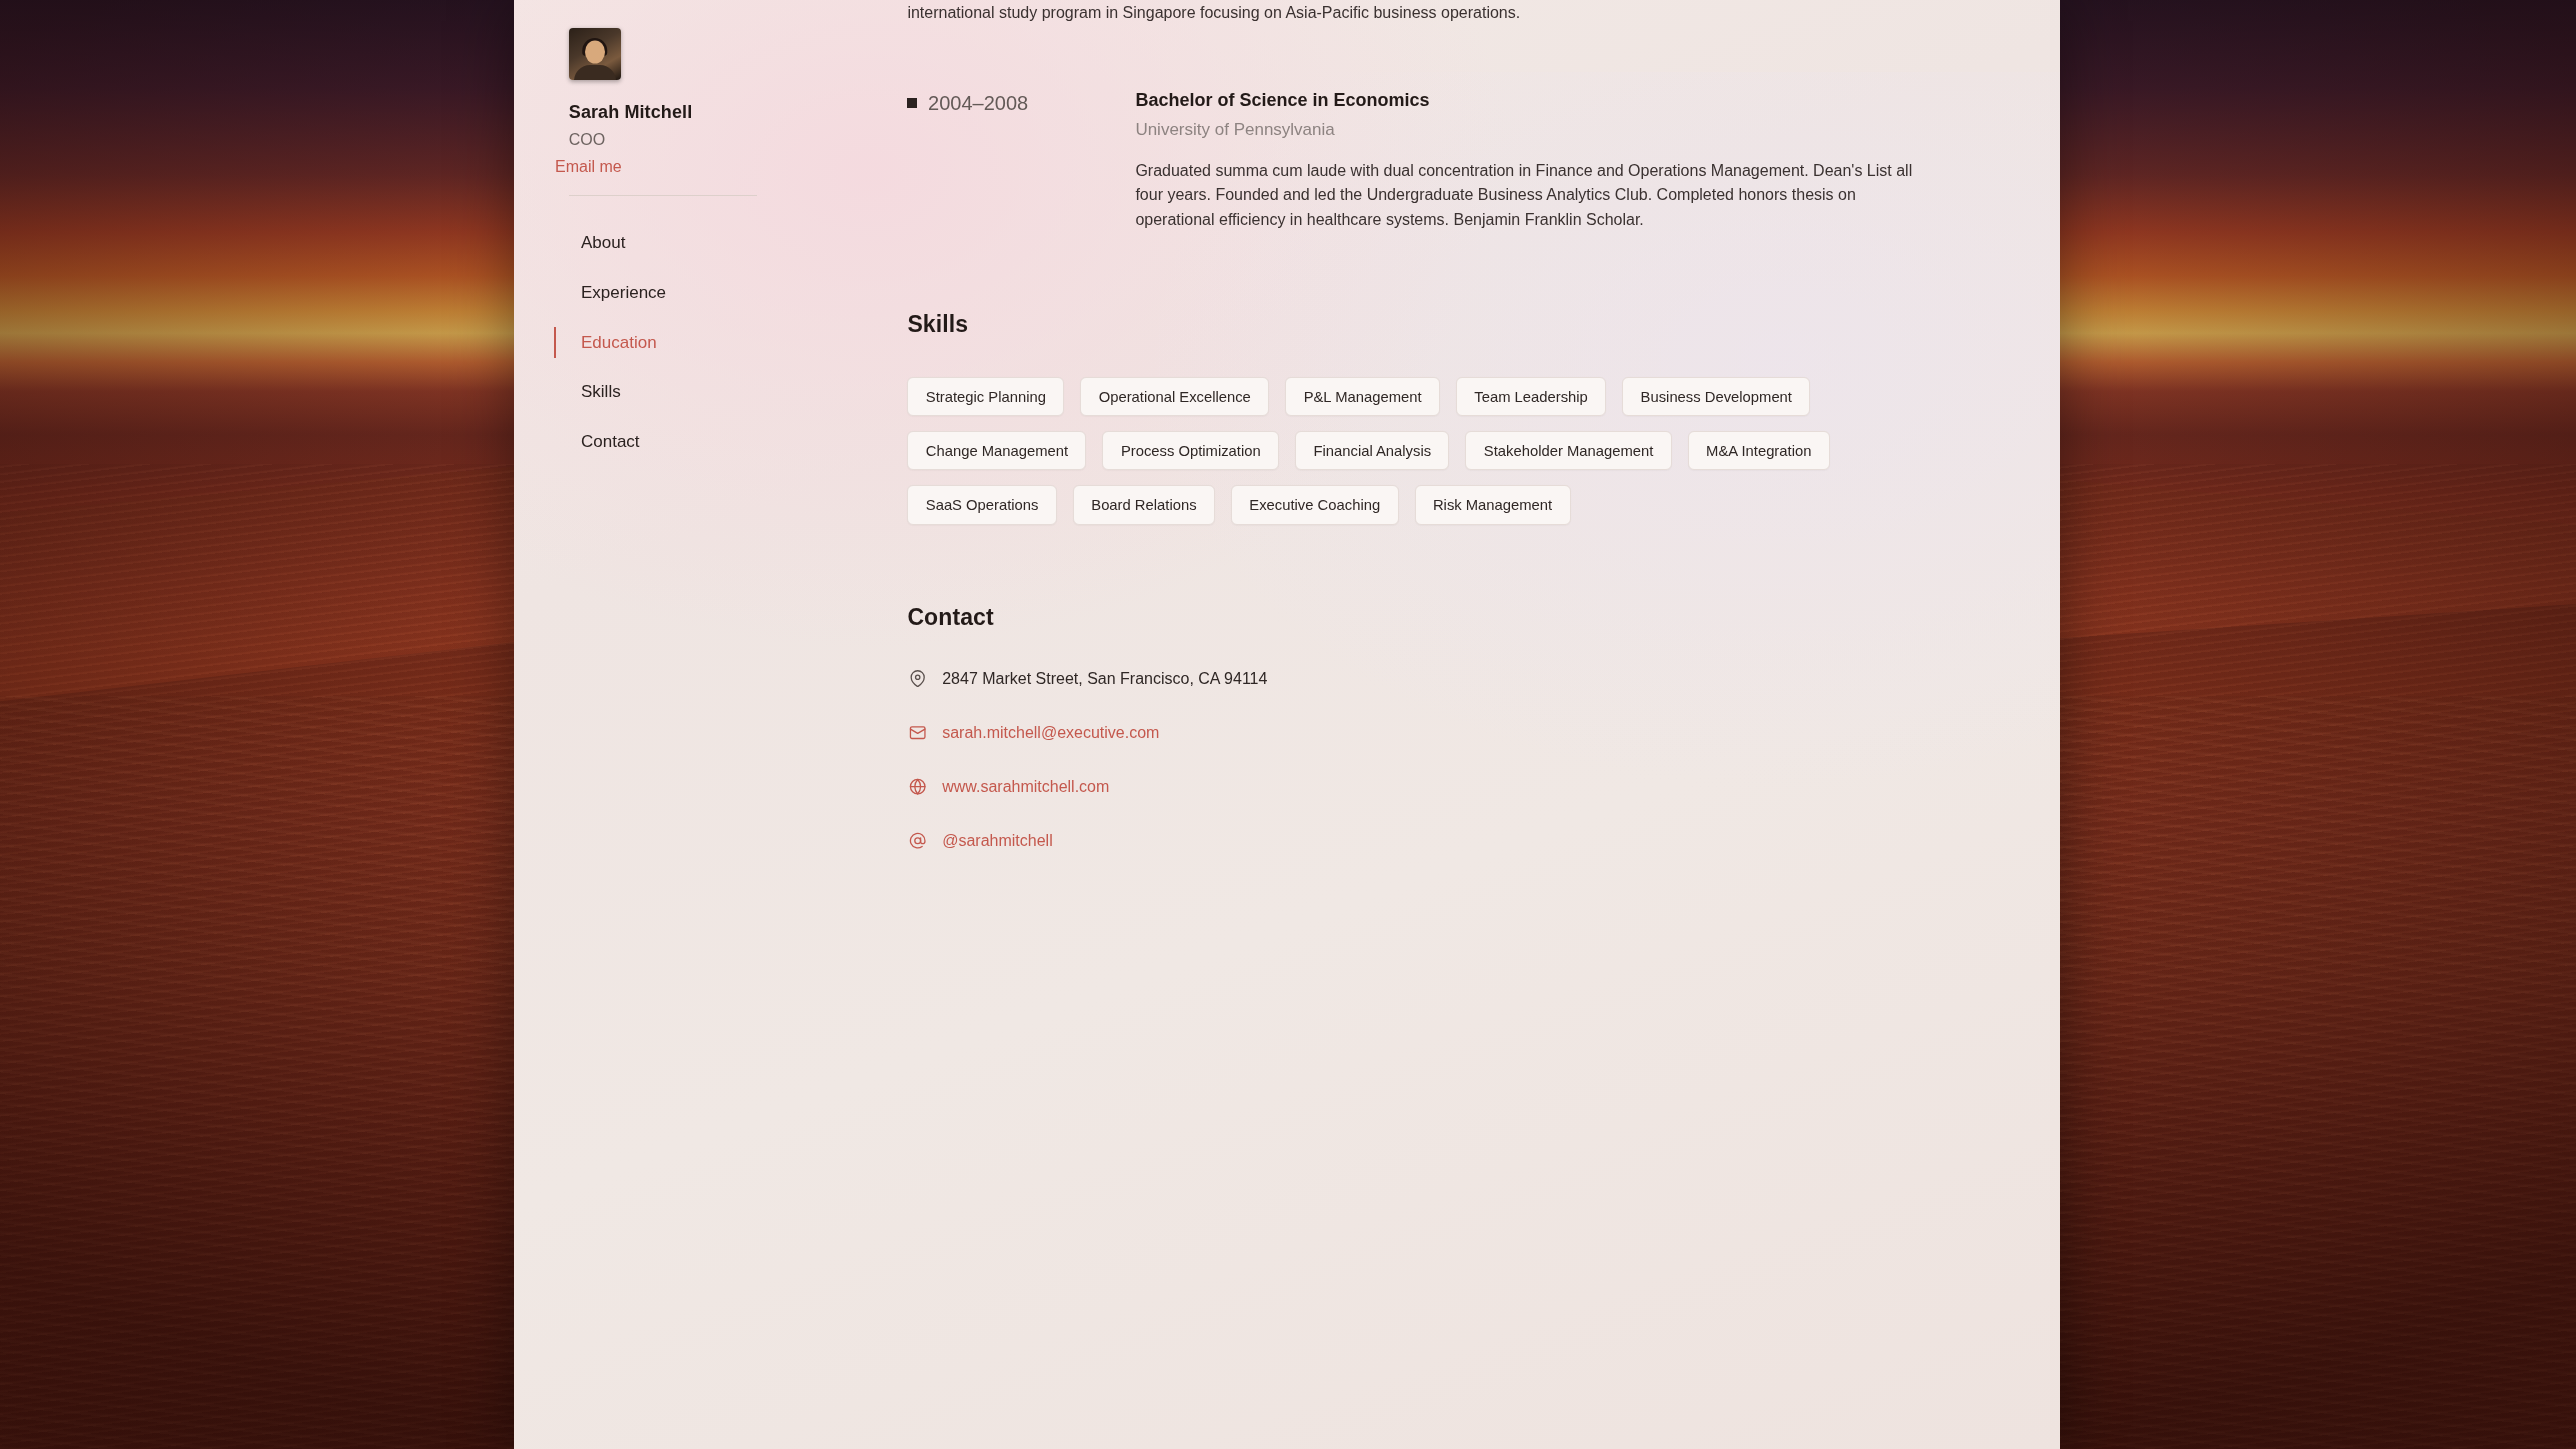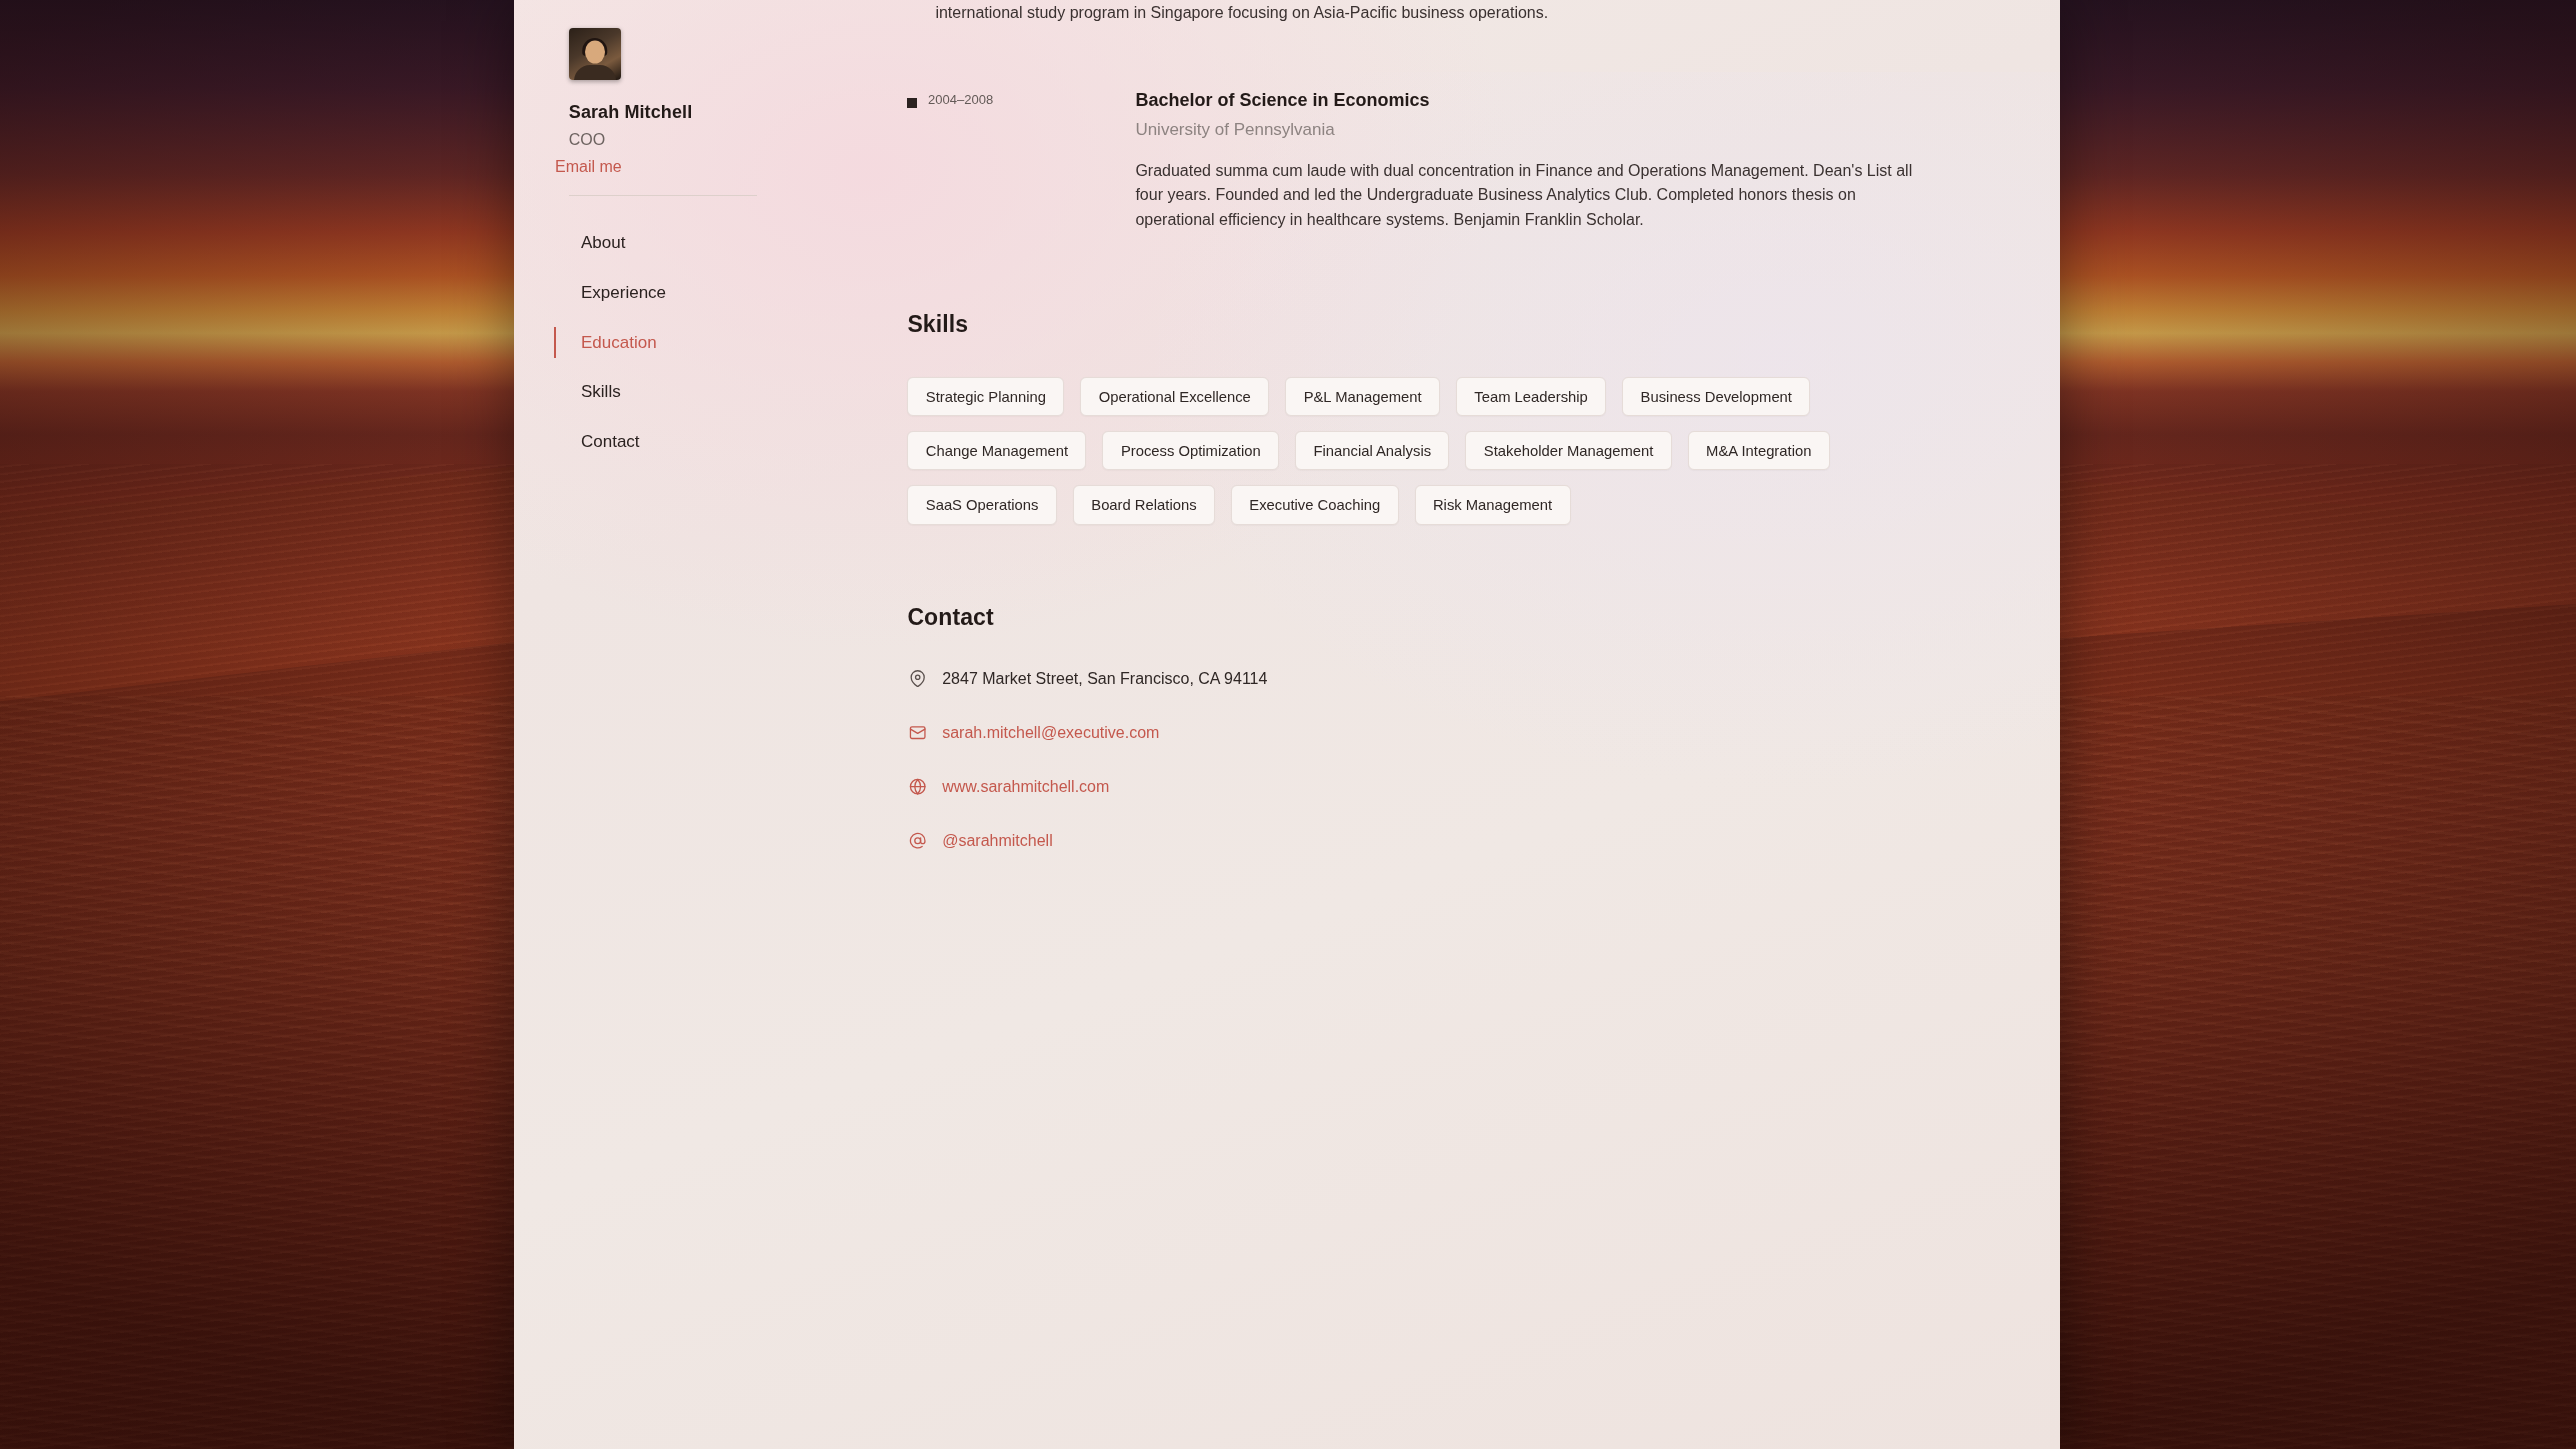--- a/index.html
+++ b/index.html
@@ -167,34 +167,33 @@
   
   #main {
     position:absolute; left:376px; top:0; right:0; bottom:0;
     padding:0 81px 0 0;
   }
   .inner { width:1140px; padding-left:17.4px; }
 
   .edu-intro {
     font-size:16px; line-height:1.52; color:#3a3130;
     padding-top:1.3px;
-    margin-left:28px;
   }
 
   .edu-entry { display:flex; margin-top:64px; }
   .edu-date {
     width:228px; flex:0 0 228px;
     display:flex; align-items:flex-start; gap:10.7px;
     padding-top:2.7px;
   }
   .edu-bullet {
     width:10px; height:10px; background:#2b2220; margin-top:5.4px;
     flex:0 0 10px;
   }
-  .edu-date-text { font-size:13px; color:#635a57; }
+  .edu-date-text { font-size:20px; color:#635a57; }
   .edu-body { flex:1; }
   .edu-degree { font-size:18px; font-weight:bold; color:#231a18; }
   .edu-school { font-size:17px; color:#8d8381; margin-top:9.4px; }
   .edu-desc {
     font-size:16px; line-height:1.52; color:#3a3130; margin-top:19px;
     max-width:778px;
   }
 
   .section { margin-top:79px; }
   .section-title {

